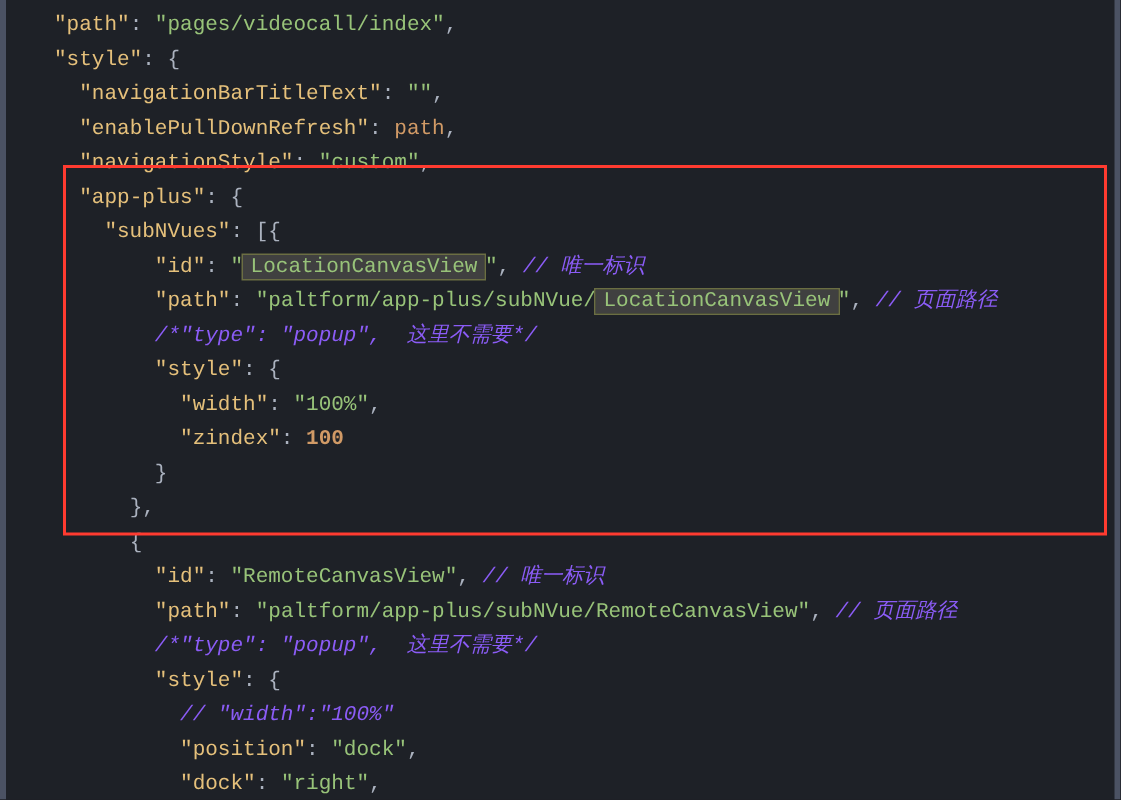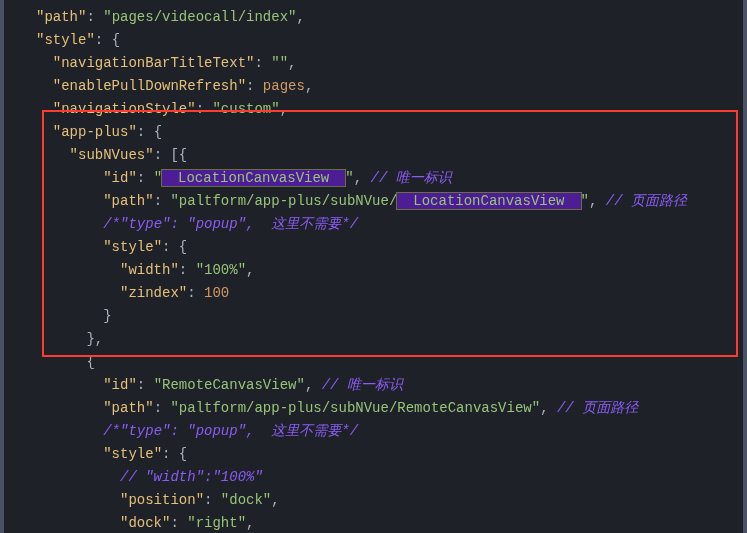--- a/index.html
+++ b/index.html
@@ -23,47 +23,47 @@
   }
   .line {
     white-space: pre;
     padding-left: 26px;
     position: relative;
     height: 23px;
   }
   .k { color: #e5c07b; }        
   .s { color: #98c379; }        
   .p { color: #abb2bf; }        
-  .n { color: #d19a66; }        
+  .n { color: #d19a66; font-weight: bold; }        
   .b { color: #d19a66; }        
   .c { color: #8b5cf6; font-style: italic; } 
   .hl {
-    background: #4c1d95;
+    background: #404040;
     outline: 1px solid #6b6e43;
-    padding: 0 16px;
+    padding: 0 5px;
   }
   .box {
     position: absolute;
     border: 2px solid #ff3b30;
     background: rgba(0,0,0,0);
     pointer-events: none;
   }
 </style>
 </head>
 <body>
 
 <div class="editor">
 
   <div class="line"><span class="p"></span><span class="k">"path"</span><span class="p">: </span><span class="s">"pages/videocall/index"</span><span class="p">,</span></div>
 
   <div class="line"><span class="p"></span><span class="k">"style"</span><span class="p">: </span><span class="p">{</span></div>
 
   <div class="line"><span class="p">  </span><span class="k">"navigationBarTitleText"</span><span class="p">: </span><span class="s">""</span><span class="p">,</span></div>
 
-  <div class="line"><span class="p">  </span><span class="k">"enablePullDownRefresh"</span><span class="p">: </span><span class="b">pages</span><span class="p">,</span></div>
+  <div class="line"><span class="p">  </span><span class="k">"enablePullDownRefresh"</span><span class="p">: </span><span class="b">path</span><span class="p">,</span></div>
 
   <div class="line"><span class="p">  </span><span class="k">"navigationStyle"</span><span class="p">: </span><span class="s">"custom"</span><span class="p">,</span></div>
 
   <div class="line"><span class="p">  </span><span class="k">"app-plus"</span><span class="p">: </span><span class="p">{</span></div>
 
   <div class="line"><span class="p">    </span><span class="k">"subNVues"</span><span class="p">: </span><span class="p">[{</span></div>
 
   <div class="line"><span class="p">        </span><span class="k">"id"</span><span class="p">: </span><span class="s">"</span><span class="s hl">LocationCanvasView</span><span class="s">"</span><span class="p">,</span><span class="c"> // 唯一标识</span></div>
 
   <div class="line"><span class="p">        </span><span class="k">"path"</span><span class="p">: </span><span class="s">"paltform/app-plus/subNVue/</span><span class="s hl">LocationCanvasView</span><span class="s">"</span><span class="p">,</span><span class="c"> // 页面路径</span></div>

